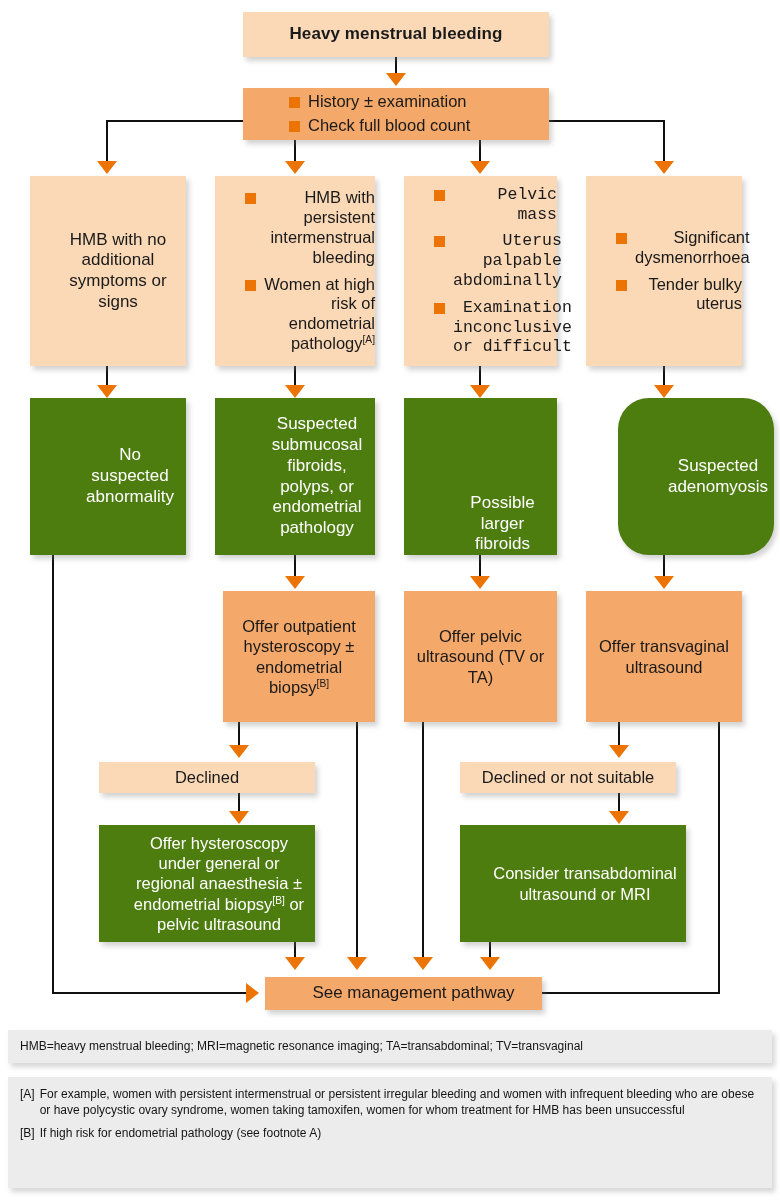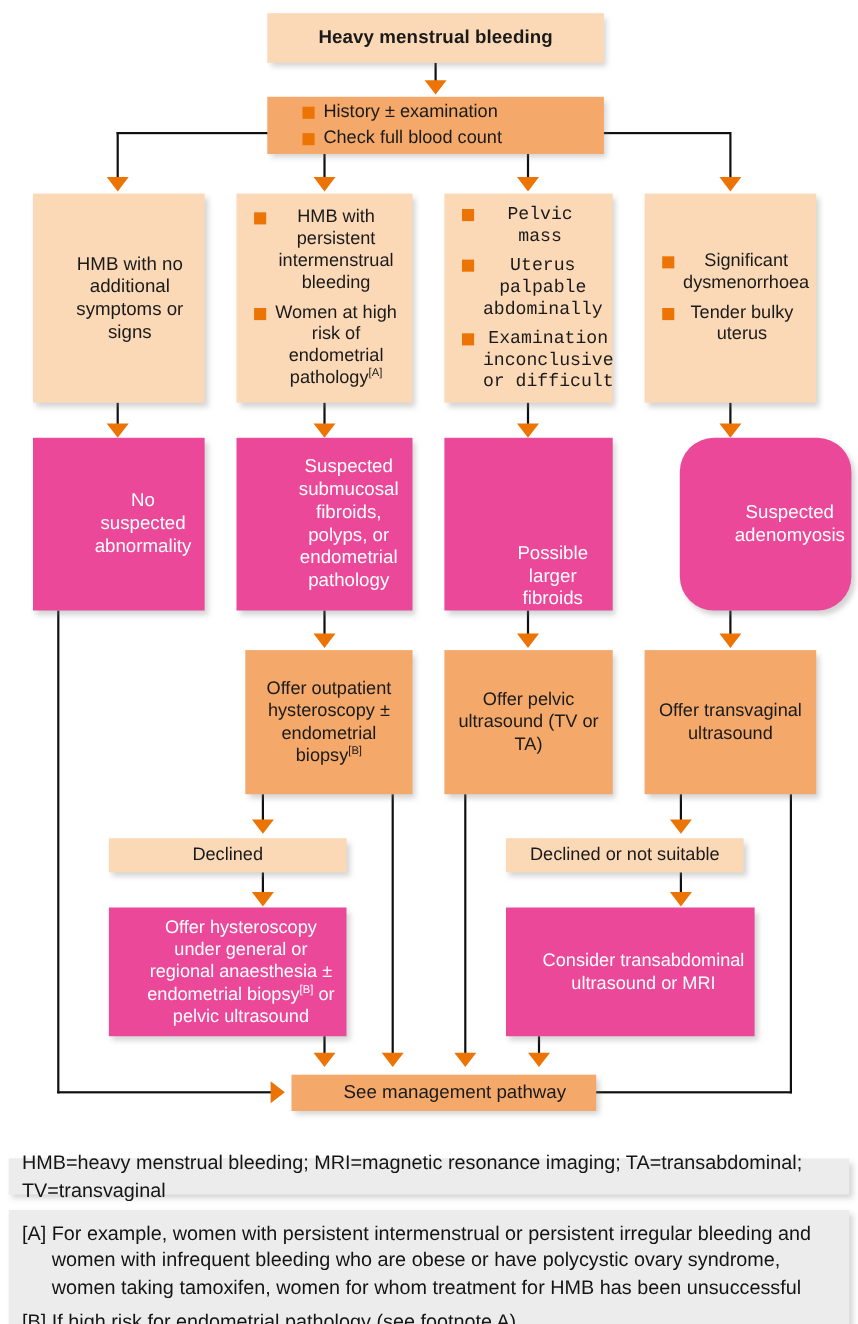--- a/index.html
+++ b/index.html
@@ -16,33 +16,34 @@
     display: flex;
     align-items: center;
     justify-content: center;
     text-align: center;
     line-height: 1.22;
     box-shadow: 3px 4px 5px rgba(120,120,120,0.33);
     z-index: 5;
   }
   .tone-light  { background: #FBD9B7; color: #1a1a1a; }
   .tone-mid    { background: #F4A869; color: #1a1a1a; }
-  .tone-dark   { background: #ec4899; color: #ffffff; padding-left: 24px; }
+  .tone-dark   { background: #4d7c0f; color: #ffffff; padding-left: 24px; }
 
   .node .txt { width: 100%; padding: 0 6px; }
   .title { font-weight: bold; font-size: 17px; letter-spacing: .1px; }
   .f17 { font-size: 17px; margin-left: 20px; }
   .f16 { font-size: 16.5px; }
 
   
   .bullets {
     display: flex; flex-direction: column;
     align-items: flex-start; justify-content: center;
-    gap: 7px; text-align: center; width: 100%;
+    gap: 7px; text-align: right; width: 100%;
     padding: 0 8px 0 10px;
+    margin-left: 14px;
   }
   .bullet-row { display: flex; align-items: flex-start; gap: 8px; }
   .bullet-sq {
     flex: 0 0 auto; width: 11px; height: 11px;
     background: #EC7404; margin-top: 5px;
   }
   .bullet-tx { font-size: 16.5px; line-height: 1.2; }
   .center-bullets { align-items: flex-start; padding-left: 26px; }
 
   sup { font-size: 0.62em; vertical-align: super; line-height: 0; }
@@ -68,24 +69,23 @@
     border-bottom: 10px solid transparent;
     border-right: 13px solid #EC7404;
   }
 
   
   .panel {
     position: absolute;
     background: #ECECEC;
     box-shadow: 3px 4px 5px rgba(120,120,120,0.30);
     padding: 9px 12px;
-    font-size: 18px;
+    font-size: 12px;
     line-height: 1.35;
     color: #141414;
-    margin-top: 23px;
   }
   .fn-row { display: flex; gap: 5px; align-items: flex-start; }
   .fn-tag { flex: 0 0 auto; }
   .fn-tx { flex: 1 1 auto; }
   .fn-b { margin-top: 7px; }
 </style>
 </head>
 <body>
 
 <div id="canvas">

